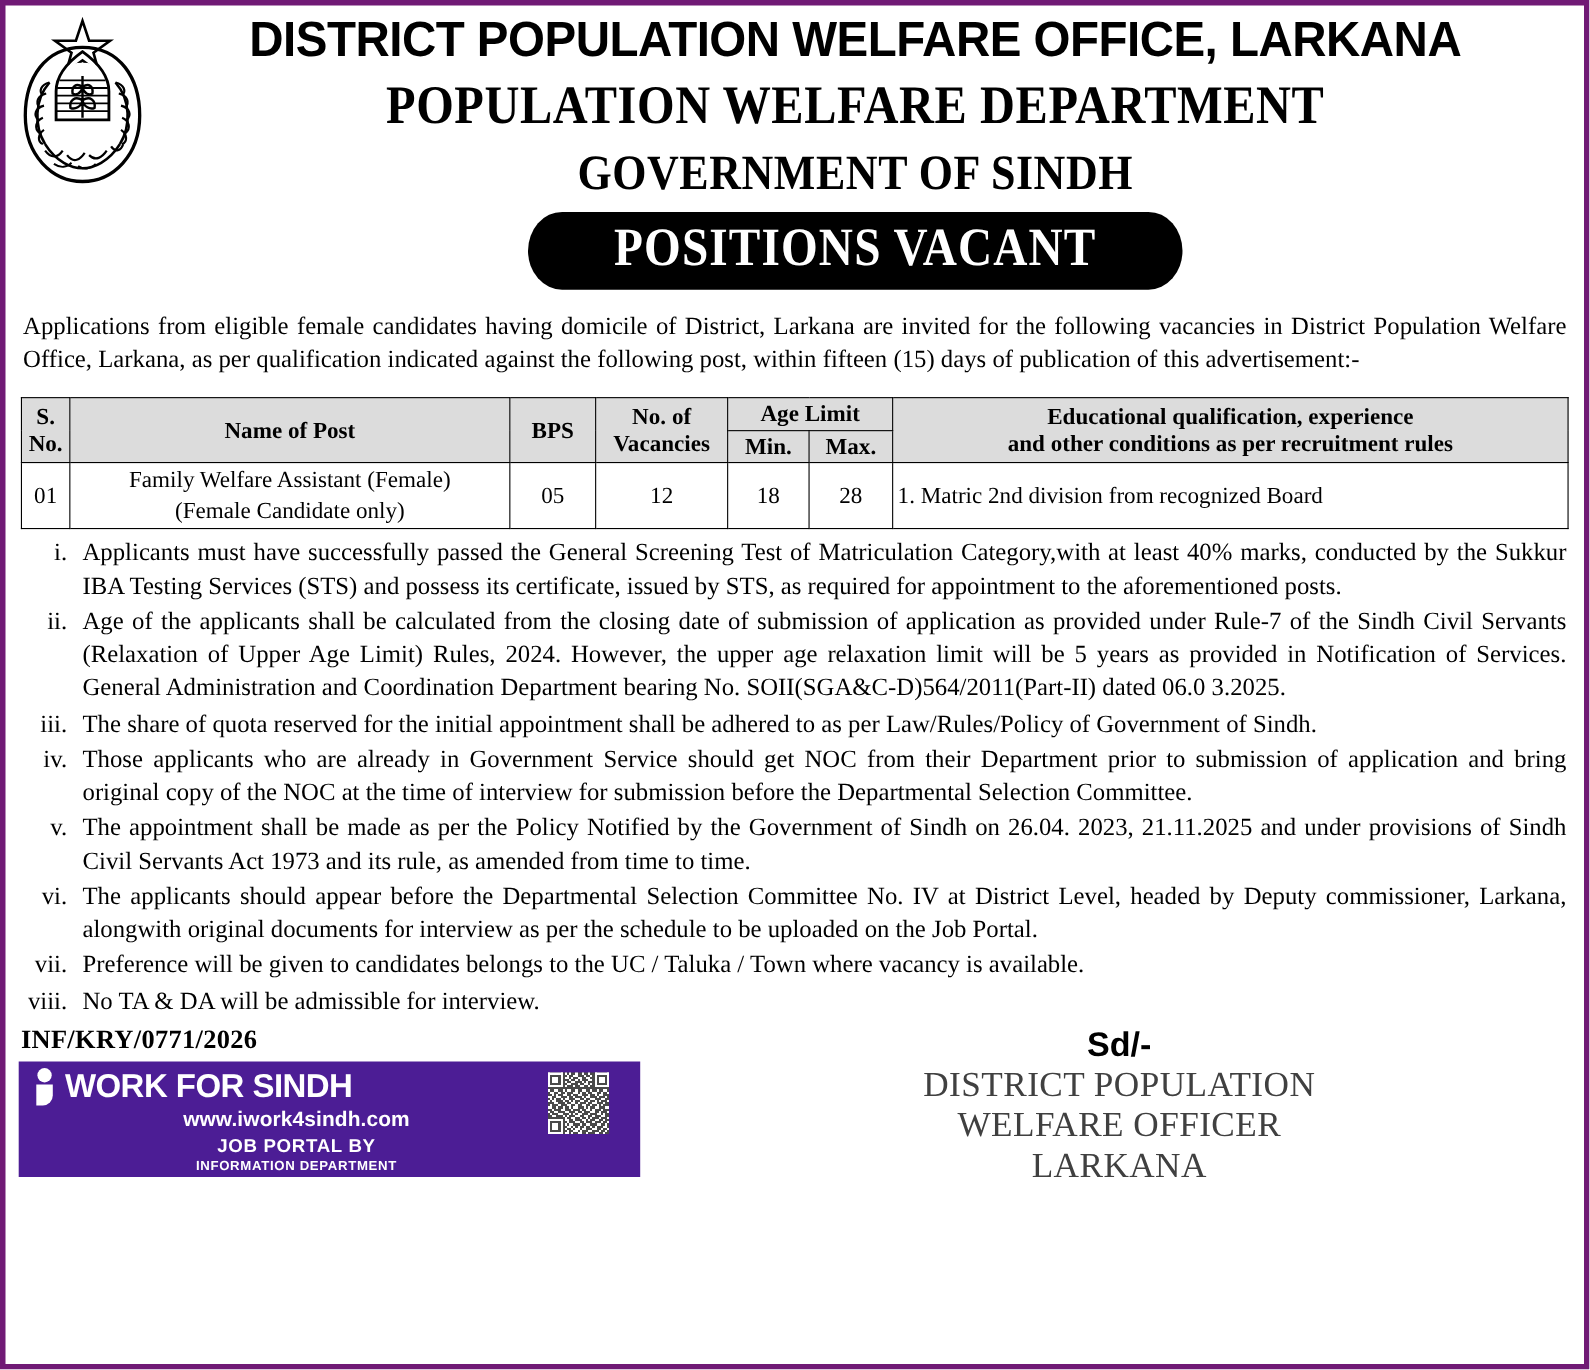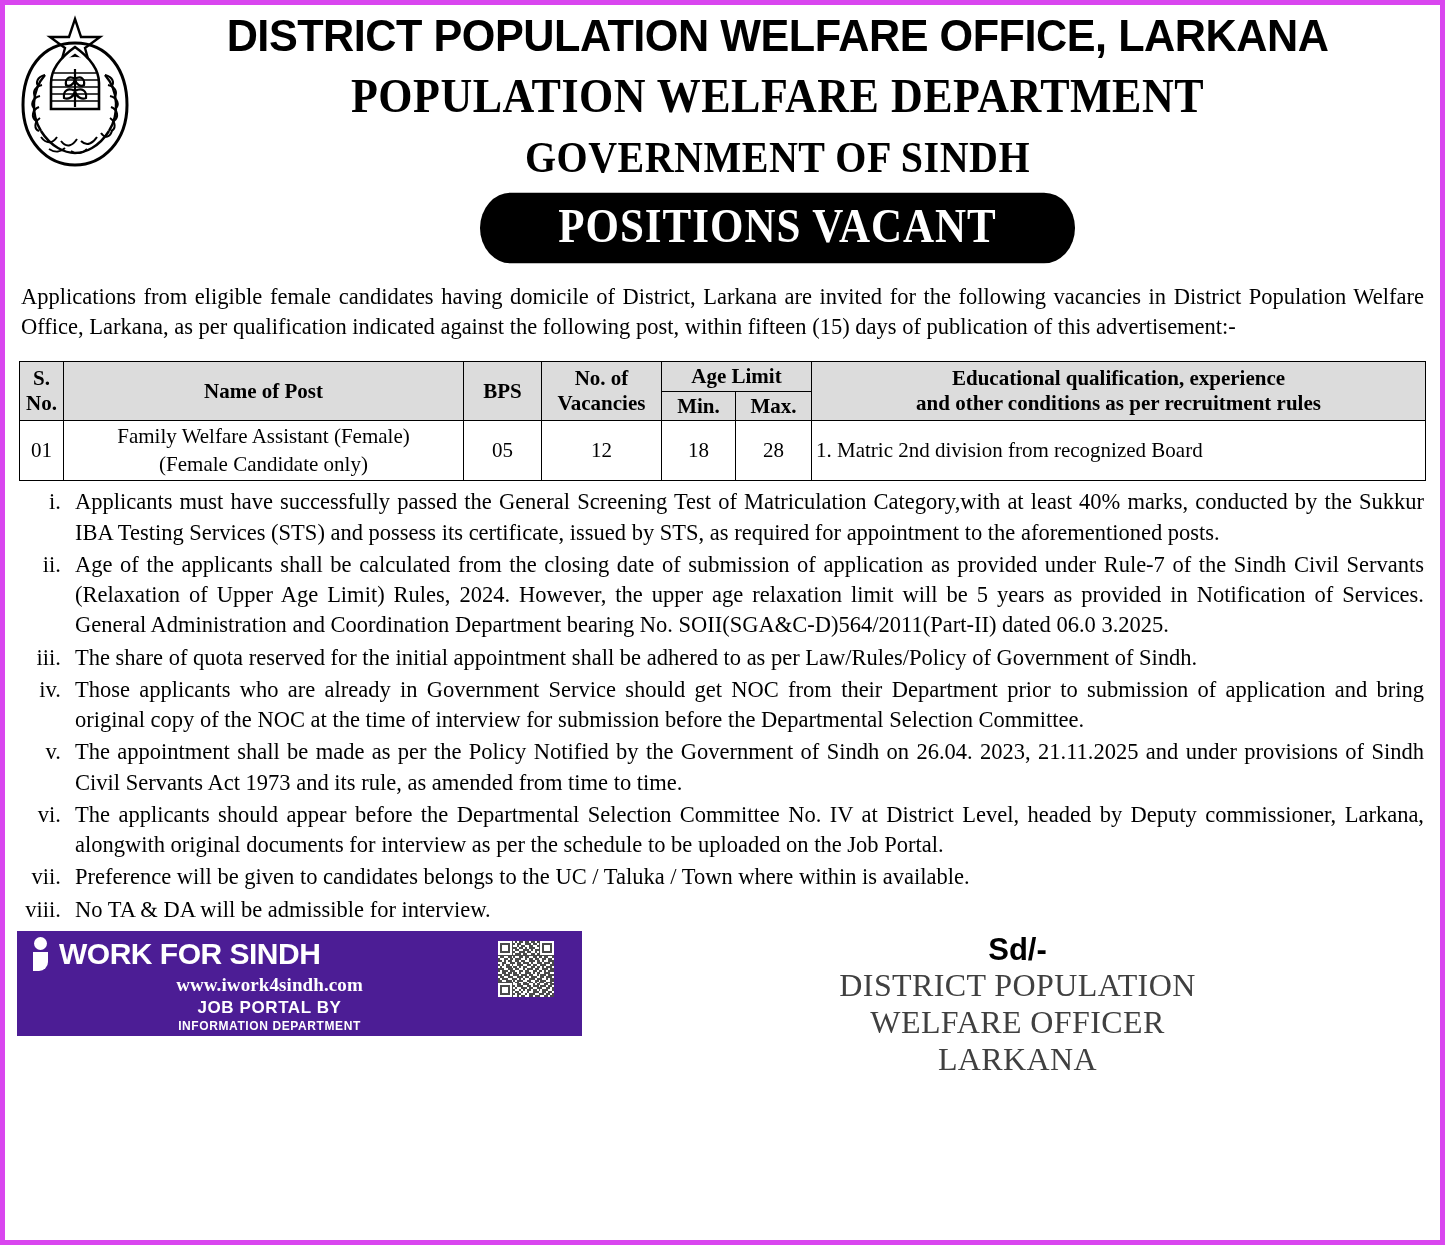--- a/index.html
+++ b/index.html
@@ -8,21 +8,21 @@
     width: 1445px;
     height: 1245px;
     background: #ffffff;
     font-family: "Liberation Serif", serif;
     overflow: hidden;
   }
 
   .page {
     width: 1445px;
     height: 1245px;
-    border: 5px solid #d946ef;
+    border: 5px solid #701a75;
     background: #fff;
     position: relative;
     padding: 0;
   }
 
   
   .header {
     display: flex;
     align-items: flex-start;
     padding: 8px 10px 0 6px;
@@ -214,21 +214,21 @@
     width: 13px; height: 13px; border-radius: 50%;
     background: #fff;
   }
   .i-mark .stem {
     position: absolute; top: 15px; left: 0;
     width: 15px; height: 19px;
     background: #fff;
     border-bottom-right-radius: 9px;
   }
   .banner-line2 {
-    font-family: Liberation Serif, serif;
+    font-family: Liberation Sans, sans-serif;
     font-weight: bold;
     font-size: 19px;
     text-align: center;
     margin-top: 3px;
     padding-left: 12px;
     letter-spacing: 0.1px;
   }
   .banner-line3 {
     font-family: "Liberation Sans", sans-serif;
     font-weight: bold;
@@ -394,31 +394,32 @@
     <li>
       <span class="num">v.</span>
       <span class="txt">The appointment shall be made as per the Policy Notified by the Government of Sindh on 26.04. 2023, 21.11.2025 and under provisions of Sindh Civil Servants Act 1973 and its rule, as amended from time to time.</span>
     </li>
     <li>
       <span class="num">vi.</span>
       <span class="txt">The applicants should appear before the Departmental Selection Committee No. IV at District Level, headed by Deputy commissioner, Larkana, alongwith original documents for interview as per the schedule to be uploaded on the Job Portal.</span>
     </li>
     <li>
       <span class="num">vii.</span>
-      <span class="txt">Preference will be given to candidates belongs to the UC / Taluka / Town where within is available.</span>
+      <span class="txt">Preference will be given to candidates belongs to the UC / Taluka / Town where vacancy is available.</span>
     </li>
     <li>
       <span class="num">viii.</span>
       <span class="txt">No TA &amp; DA will be admissible for interview.</span>
     </li>
   </ol>
 
   <div class="footer">
 
     <div class="footer-left">
+      <div class="inf-code">INF/KRY/0771/2026</div>
 
       <div class="banner">
         <div class="banner-text">
           <div class="banner-line1">
             <span class="i-mark">
               <span class="dot"></span>
                 <span class="stem"></span>
             </span>
             <span>WORK FOR SINDH</span>
           </div>

